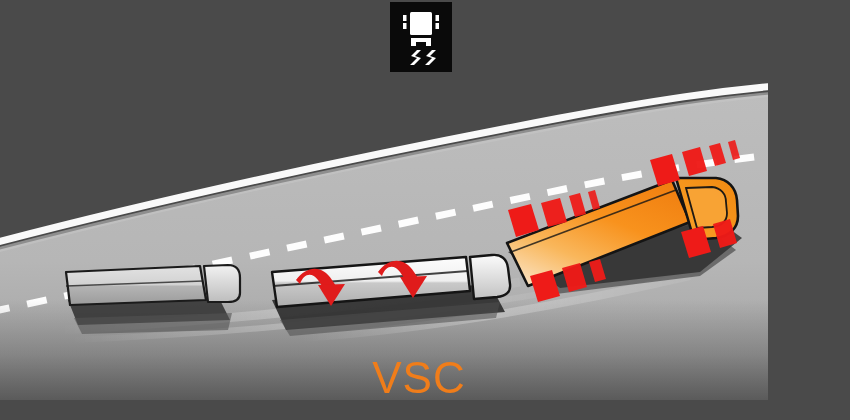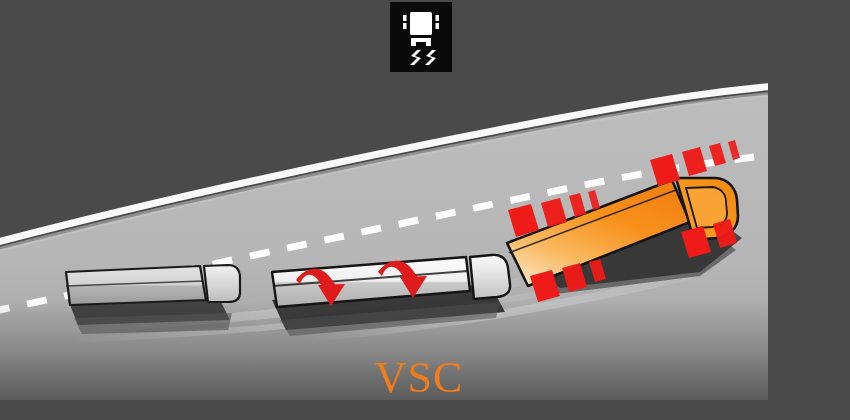--- a/index.html
+++ b/index.html
@@ -7,21 +7,21 @@
        font-family:"Liberation Sans","DejaVu Sans",sans-serif;}
   #stage{position:relative;width:850px;height:420px;background:#4a4a4a;overflow:hidden;}
   #scene{position:absolute;inset:0;}
   #caption{
     position:absolute;left:0;right:0;top:350px;height:56px;
     display:flex;align-items:center;justify-content:center;
     letter-spacing:1px;white-space:nowrap;
   }
   #caption .w{
     font-size:44px;font-weight:400;line-height:1;
-    font-family:Liberation Serif, serif;
+    font-family:Liberation Sans, sans-serif;
   }
   #cap-vsc{color:#f07d1a;margin-right:12px;}
   #cap-rest{color:#b3b3b3;}
   #icon-box{
     position:absolute;left:390px;top:2px;width:62px;height:70px;
     background:#0a0a0a;
   }
   #icon-box svg{display:block;width:62px;height:70px;}
 </style>
 </head>

